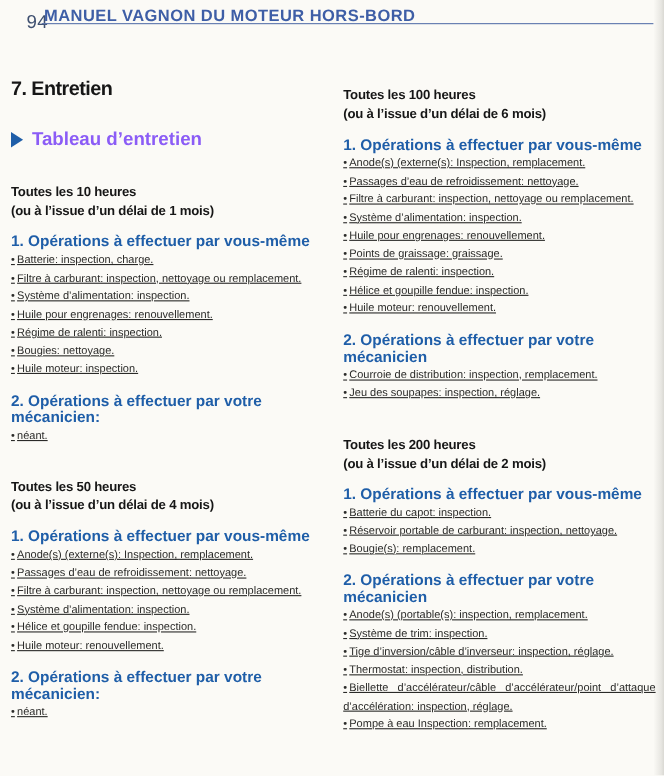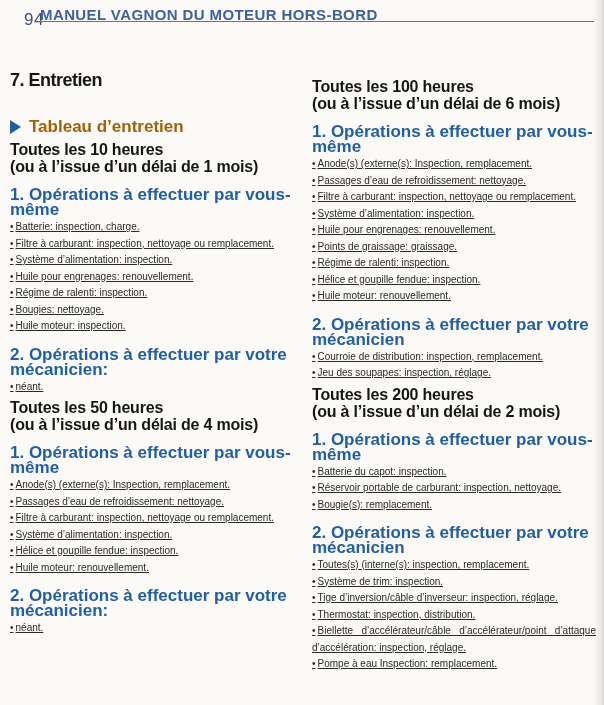--- a/index.html
+++ b/index.html
@@ -31,43 +31,43 @@
   
   .content{display:flex;padding:0 8px 0 10px;gap:18px;}
   .col{flex:1 1 0;min-width:0;}
   
   .chapter-title{
     margin:36px 0 0 0;
     font-size:18px;font-weight:bold;color:#161616;letter-spacing:-0.5px;
   }
   .tableau-heading{
     margin-top:26px;
-    font-size:17px;font-weight:bold;color:#a16207;
+    font-size:17px;font-weight:bold;color:#8b5cf6;
     display:flex;align-items:center;
   }
   .arrow-icon{
     width:0;height:0;display:inline-block;margin-right:8px;
     border-left:11px solid #1f5ea8;
     border-top:7px solid transparent;
     border-bottom:7px solid transparent;
   }
   
-  .m-section{margin-top:4px;}
+  .m-section{margin-top:29px;}
   .col-right{padding-top:44px;}
   .col-right .m-section:first-child{margin-top:0;}
   .section-title{
     margin:0 0 6px 0;
-    font-size:16px;line-height:17px;font-weight:bold;color:#161616;
+    font-size:12px;line-height:17px;font-weight:bold;color:#161616;
     letter-spacing:-0.2px;
   }
   .section-title span{display:block;}
   .subsection{margin-top:12px;}
   .subsection-heading{
     margin:0 0 2px 0;
-    font-size:17px;line-height:15px;font-weight:bold;color:#1f5ea8;
+    font-size:14px;line-height:15px;font-weight:bold;color:#1f5ea8;
   }
   .item{
     margin:0;font-size:10px;line-height:16.5px;color:#2a2a28;
     text-align:justify;
     text-decoration:underline;
   }
   .item::before{content:"\2022";margin-right:2px;}
 </style>
 </head>
 <body>
@@ -159,21 +159,21 @@
           <span>(ou à l’issue d’un délai de 2 mois)</span>
         </h3>
         <div class="subsection">
           <h4 class="subsection-heading">1. Opérations à effectuer par vous-même</h4>
           <p class="item">Batterie du capot: inspection.</p>
           <p class="item">Réservoir portable de carburant: inspection, nettoyage.</p>
           <p class="item">Bougie(s): remplacement.</p>
         </div>
         <div class="subsection">
           <h4 class="subsection-heading">2. Opérations à effectuer par votre mécanicien</h4>
-          <p class="item">Toutes(s) (interne(s): inspection, remplacement.</p>
+          <p class="item">Anode(s) (portable(s): inspection, remplacement.</p>
           <p class="item">Système de trim: inspection.</p>
           <p class="item">Tige d’inversion/câble d’inverseur: inspection, réglage.</p>
           <p class="item">Thermostat: inspection, distribution.</p>
           <p class="item">Biellette d’accélérateur/câble d’accélérateur/point d’attaque d’accélération: inspection, réglage.</p>
           <p class="item">Pompe à eau Inspection: remplacement.</p>
         </div>
       </section>
     </div>
 </div>
 

